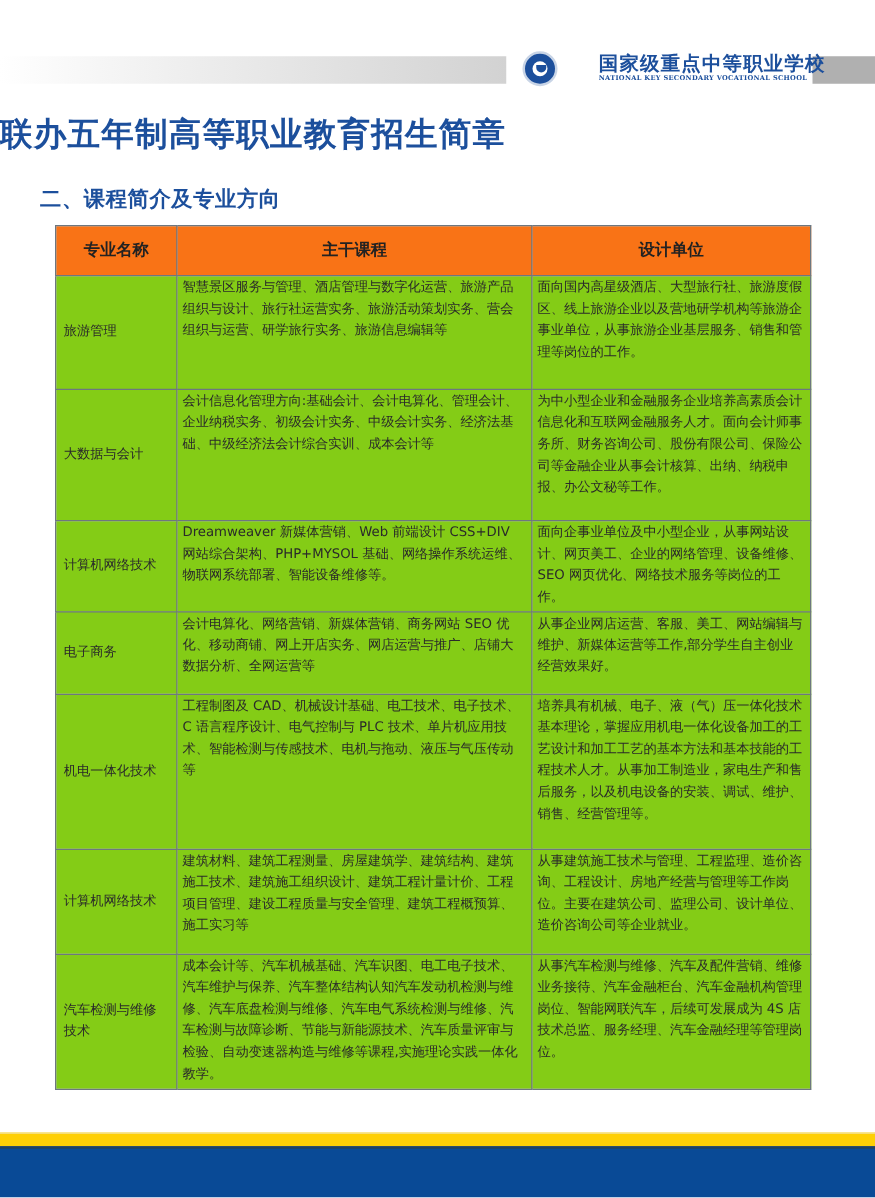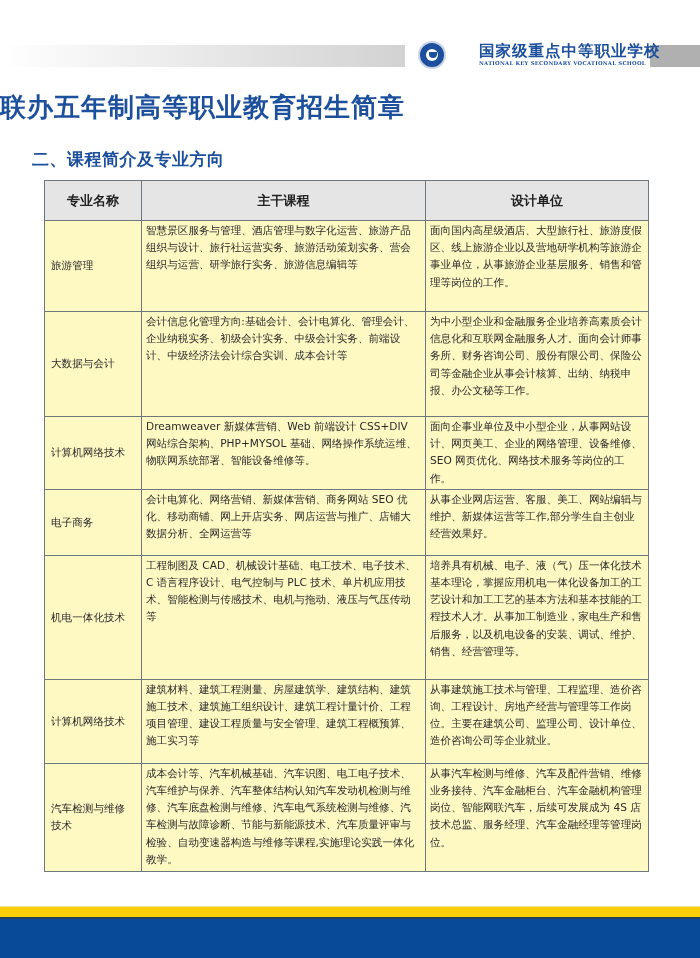--- a/index.html
+++ b/index.html
@@ -51,24 +51,24 @@
     font-weight: bold; color: #1c4f9c; font-size: 17px; letter-spacing: 0.5px;
   }
 
   table.courses {
     position: absolute; left: 44px; top: 180px; width: 604px;
     border-collapse: collapse; table-layout: fixed;
     font-size: 10.6px; line-height: 17.2px; color: #2a2a2a;
   }
   table.courses th, table.courses td { border: 1px solid #6d7780; }
   table.courses th {
-    background: #e5e5e5; font-weight: bold; font-size: 13px; height: 40px;
+    background: #f97316; font-weight: bold; font-size: 13px; height: 40px;
     text-align: center; color: #222;
   }
-  table.courses td { background: #fef9c3; vertical-align: top; padding: 1px 4px 2px 4px; }
+  table.courses td { background: #84cc16; vertical-align: top; padding: 1px 4px 2px 4px; }
   table.courses td.name { text-align: left; vertical-align: middle; padding: 2px 6px; }
   col.c1 { width: 97px; } col.c2 { width: 284px; } col.c3 { width: 223px; }
 
   .footer-yellow {
     position: absolute; left: 0; top: 906px; width: 700px; height: 11px;
     background: #fecf06; border-top: 1px solid #f2e4a0;
   }
   .footer-blue {
     position: absolute; left: 0; top: 917px; width: 700px; height: 41px;
     background: #094a96; border-top: 2px solid #22425e;
@@ -105,21 +105,21 @@
     </tr>
   </thead>
   <tbody>
     <tr style="height:91px">
       <td class="name">旅游管理</td>
       <td>智慧景区服务与管理、酒店管理与数字化运营、旅游产品组织与设计、旅行社运营实务、旅游活动策划实务、营会组织与运营、研学旅行实务、旅游信息编辑等</td>
       <td>面向国内高星级酒店、大型旅行社、旅游度假区、线上旅游企业以及营地研学机构等旅游企事业单位，从事旅游企业基层服务、销售和管理等岗位的工作。</td>
     </tr>
     <tr style="height:105px">
       <td class="name">大数据与会计</td>
-      <td>会计信息化管理方向:基础会计、会计电算化、管理会计、企业纳税实务、初级会计实务、中级会计实务、前端设计、中级经济法会计综合实训、成本会计等</td>
+      <td>会计信息化管理方向:基础会计、会计电算化、管理会计、企业纳税实务、初级会计实务、中级会计实务、经济法基础、中级经济法会计综合实训、成本会计等</td>
       <td>为中小型企业和金融服务企业培养高素质会计信息化和互联网金融服务人才。面向会计师事务所、财务咨询公司、股份有限公司、保险公司等金融企业从事会计核算、出纳、纳税申报、办公文秘等工作。</td>
     </tr>
     <tr style="height:63px">
       <td class="name">计算机网络技术</td>
       <td>Dreamweaver 新媒体营销、Web 前端设计 CSS+DIV 网站综合架构、PHP+MYSOL 基础、网络操作系统运维、物联网系统部署、智能设备维修等。</td>
       <td>面向企事业单位及中小型企业，从事网站设计、网页美工、企业的网络管理、设备维修、SEO 网页优化、网络技术服务等岗位的工作。</td>
     </tr>
     <tr style="height:66px">
       <td class="name">电子商务</td>
       <td>会计电算化、网络营销、新媒体营销、商务网站 SEO 优化、移动商铺、网上开店实务、网店运营与推广、店铺大数据分析、全网运营等</td>

